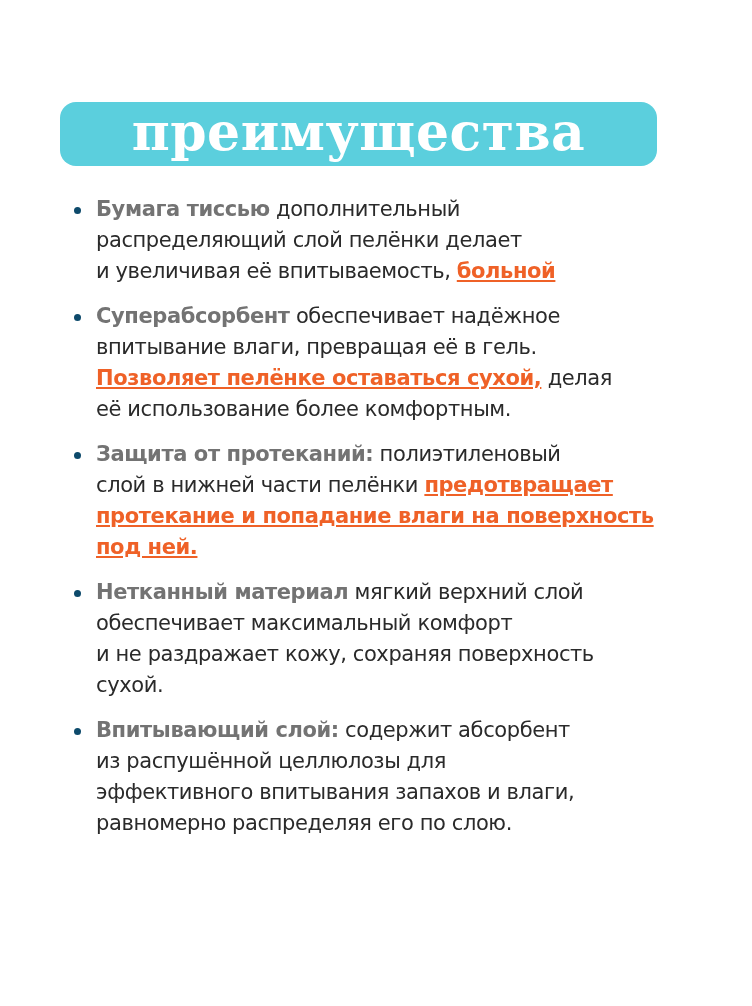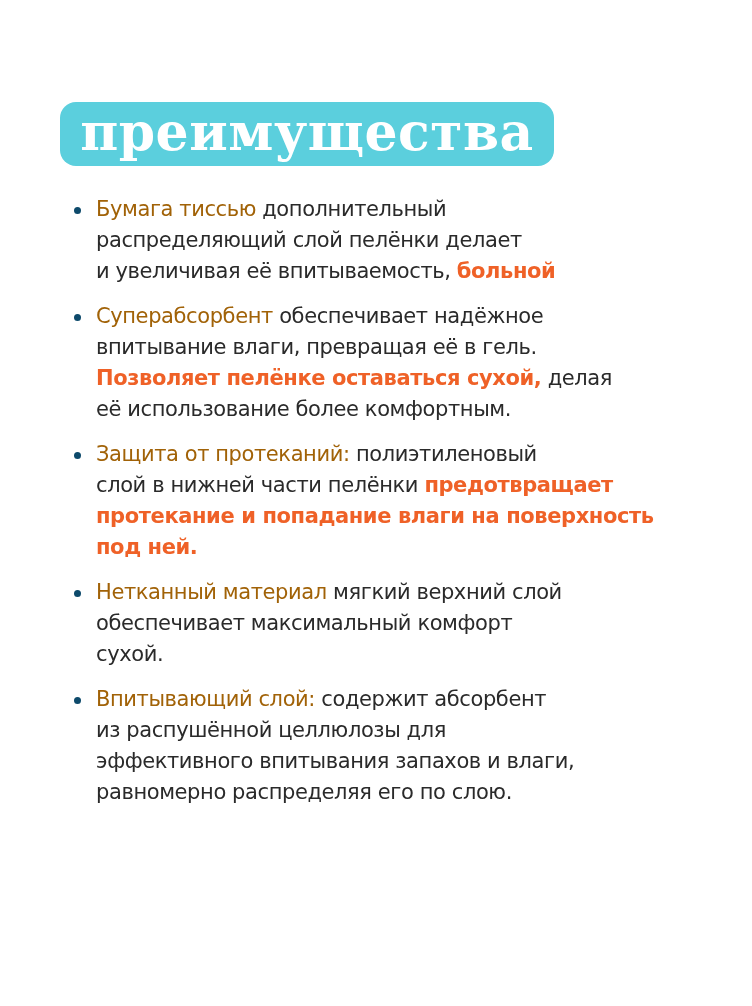--- a/index.html
+++ b/index.html
@@ -11,21 +11,21 @@
       width: 752px;
       height: 1006px;
       position: relative;
       overflow: hidden;
       font-family: "DejaVu Sans", sans-serif;
     }
     .title-badge {
       position: absolute;
       left: 60px;
       top: 102px;
-      width: 494px;
+      width: 597px;
       height: 64px;
       background: #5bcfdd;
       border-radius: 16px;
       display: flex;
       align-items: center;
       justify-content: center;
     }
     .title-text {
       color: #ffffff;
       font-family: "DejaVu Serif", serif;
@@ -56,26 +56,27 @@
     .benefit .bullet {
       position: absolute;
       left: 2px;
       top: 13px;
       width: 7px;
       height: 7px;
       border-radius: 50%;
       background: #0d4a6b;
     }
     .bold-term {
-      color: #a16207;
-      font-weight: normal;
+      color: #737373;
+      font-weight: bold;
     }
     .highlight {
       color: #ef6127;
       font-weight: bold;
+      text-decoration: underline;
     }
     .line {
       display: block;
       white-space: nowrap;
     }
   </style>
 </head>
 <body>
 
 <div class="title-badge">
@@ -104,20 +105,21 @@
     <span class="line"><span class="bold-term">Защита от протеканий:</span><span> полиэтиленовый</span></span>
     <span class="line"><span>слой в нижней части пелёнки </span><span class="highlight">предотвращает</span></span>
     <span class="line"><span class="highlight">протекание и попадание влаги на поверхность</span></span>
     <span class="line"><span class="highlight">под ней.</span></span>
   </li>
 
   <li class="benefit">
     <span class="bullet"></span>
     <span class="line"><span class="bold-term">Нетканный материал</span><span> мягкий верхний слой</span></span>
     <span class="line"><span>обеспечивает максимальный комфорт</span></span>
+    <span class="line"><span>и не раздражает кожу, сохраняя поверхность</span></span>
     <span class="line"><span>сухой.</span></span>
   </li>
 
   <li class="benefit">
     <span class="bullet"></span>
     <span class="line"><span class="bold-term">Впитывающий слой:</span><span> содержит абсорбент</span></span>
     <span class="line"><span>из распушённой целлюлозы для</span></span>
     <span class="line"><span>эффективного впитывания запахов и влаги,</span></span>
     <span class="line"><span>равномерно распределяя его по слою.</span></span>
   </li>

